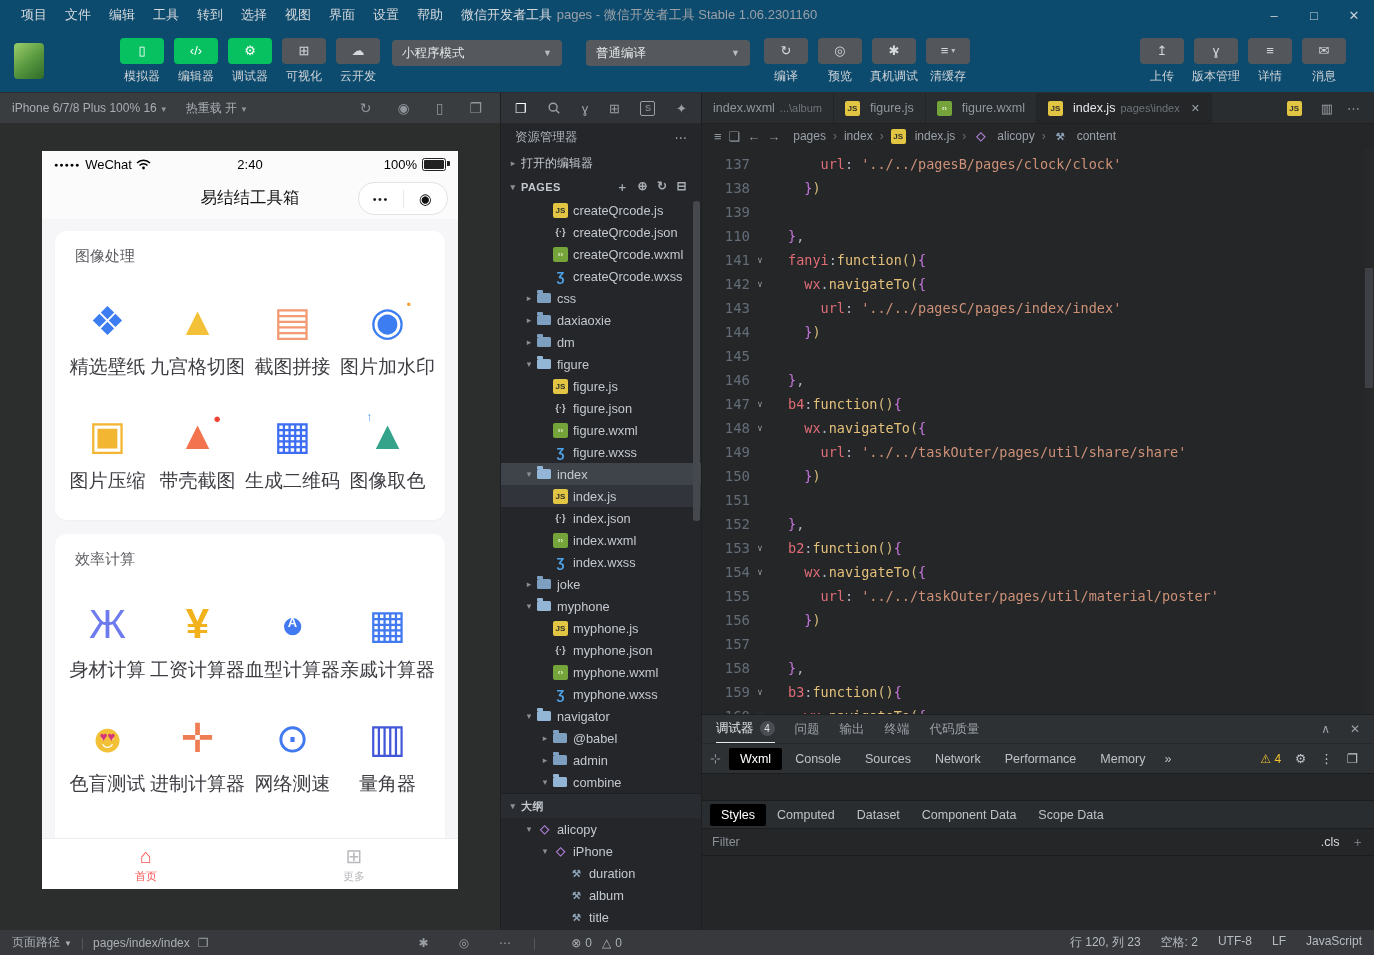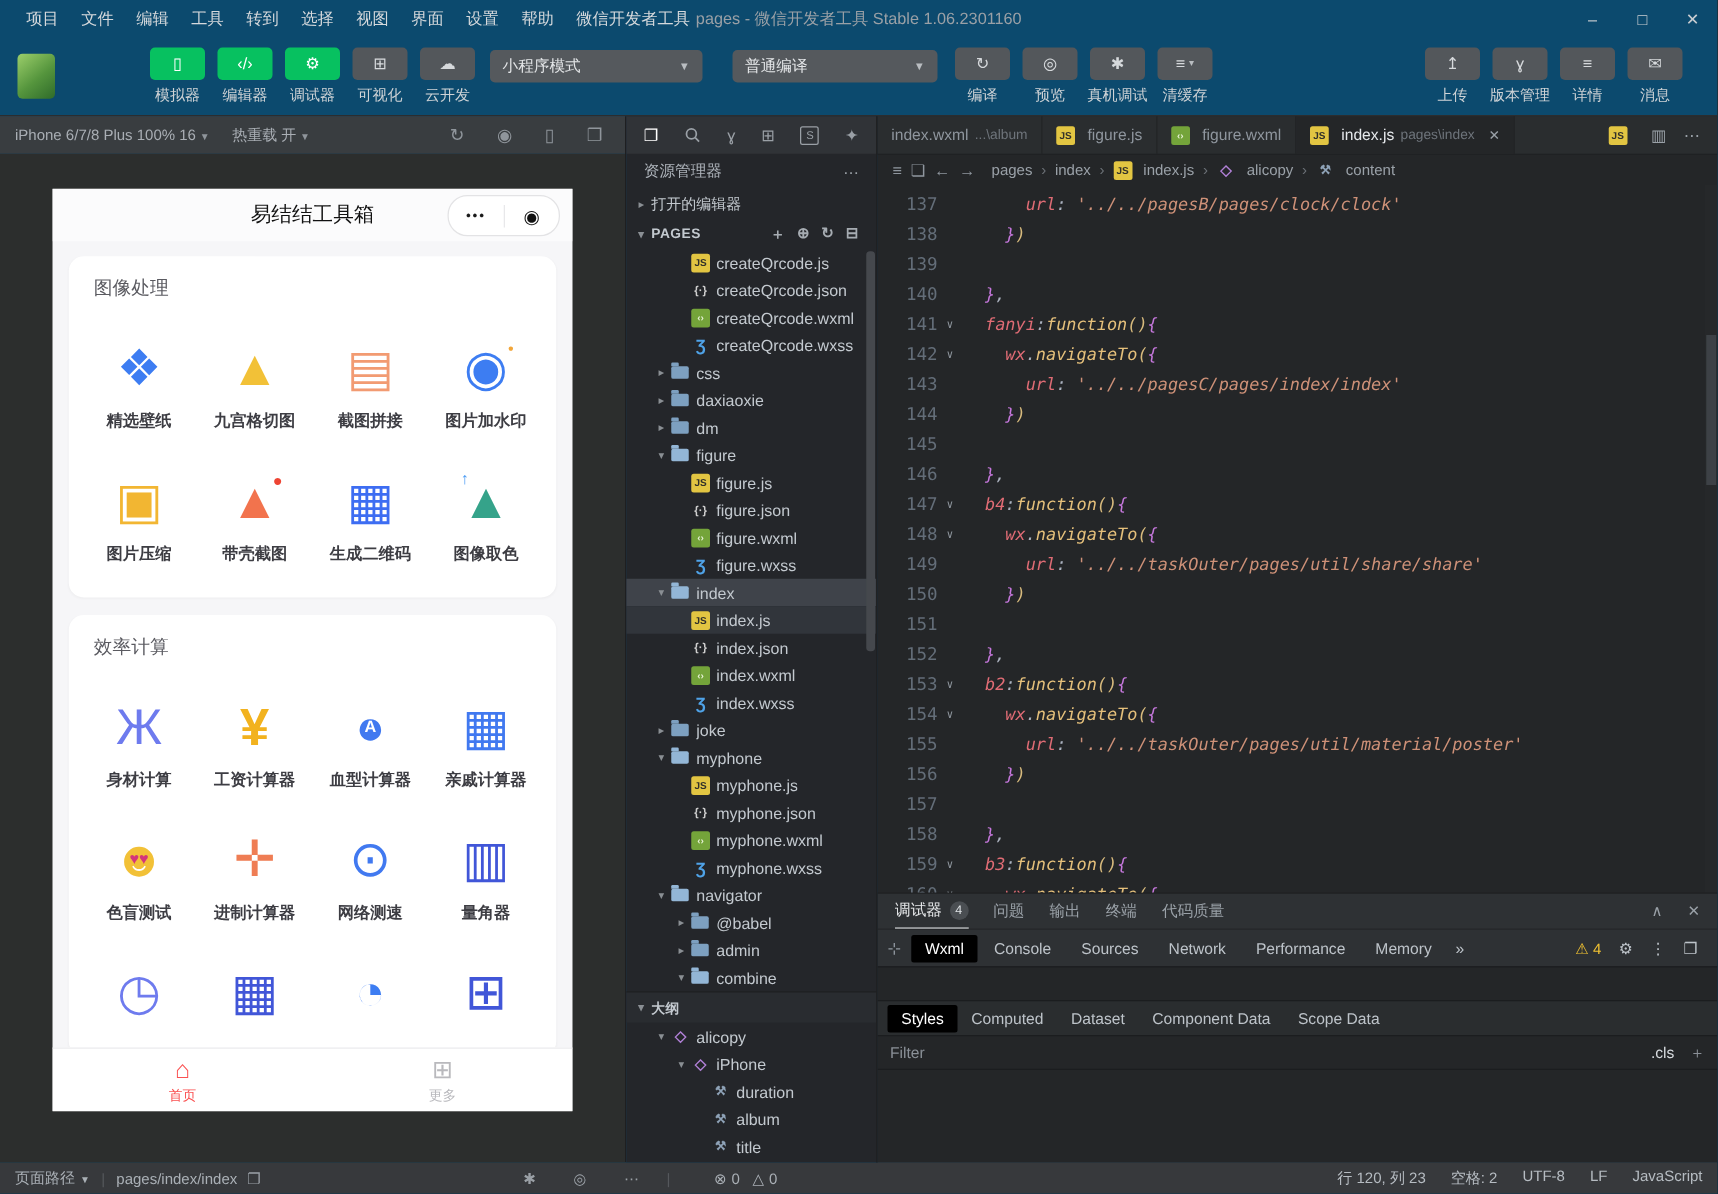--- a/index.html
+++ b/index.html
@@ -56,21 +56,21 @@
   .sec-title{font-size:15px;color:#5a5a60;padding-left:10px;}
   .grid{display:grid;grid-template-columns:repeat(4,1fr);row-gap:30px;margin-top:30px;}
   .gitem{text-align:center;}
   .gicon{height:50px;position:relative;display:flex;align-items:center;justify-content:center;}
   .glyph{font-size:40px;line-height:50px;}
   .glyph.b{font-weight:bold;font-size:42px;}
   .ovl{position:absolute;font-size:13px;line-height:13px;}
   .ovl.tr{top:2px;right:24px;}
   .ovl.tl{top:0px;left:26px;font-weight:bold;}
   .ovl.c{top:50%;left:50%;transform:translate(-50%,-58%);font-weight:bold;}
-  .glabel{font-size:13px;color:#3d3d43;margin-top:8px;white-space:nowrap;font-weight:bold;}
+  .glabel{font-size:19px;color:#3d3d43;margin-top:8px;white-space:nowrap;}
   .p-tabbar{height:50px;background:#fff;border-top:1px solid #ececee;display:flex;flex:none;}
   .tabbar-item{flex:1;display:flex;flex-direction:column;align-items:center;justify-content:center;}
   .tb-ic{font-size:20px;line-height:22px;}
   .tb-lb{font-size:11px;margin-top:2px;}
   
   .explorer{width:200px;flex:none;background:#24262a;border-right:1px solid #1e1f21;display:flex;flex-direction:column;
             position:relative;overflow:hidden;}
   .activity-row{height:30px;background:#303337;display:flex;align-items:center;justify-content:space-between;
                 padding:0 14px;flex:none;}
   .act-ic{color:#9aa0a6;font-size:13px;display:flex;align-items:center;}
@@ -111,21 +111,21 @@
   .tab-actions{margin-left:auto;display:flex;align-items:center;gap:14px;padding:0 14px;color:#9aa1a8;font-size:13px;}
   .breadcrumb{height:24px;display:flex;align-items:center;gap:7px;padding:0 12px;font-size:12px;color:#9aa1a8;flex:none;}
   .bsep{color:#6b7076;}
   .bitem{display:flex;align-items:center;gap:4px;}
   .bc-ic{color:#8f969e;font-size:13px;}
   
   .code{flex:1;position:relative;font-family:"DejaVu Sans Mono",monospace;font-size:13.5px;overflow:hidden;padding-top:4px;}
   .cline{display:flex;height:24px;line-height:24px;white-space:pre;}
   .ln{width:48px;flex:none;text-align:right;color:#636d78;font-size:14px;}
   .fld{width:20px;flex:none;text-align:center;color:#8f969e;font-size:9px;}
-  .ctx{margin-left:18px;font-style:italic;}
+  .ctx{margin-left:18px;}
   .tk-pl,.tk-pu{color:#abb2bf;}
   .tk-nm,.tk-pr{color:#e06c75;}
   .tk-kw{color:#e5c07b;}
   .tk-st{color:#ce9178;}
   .tk-br{color:#c678dd;}
   .tk-pa{color:#d7ba7d;}
   .ed-scroll{position:absolute;right:0;top:0;width:10px;height:100%;background:#26282a;}
   .ed-scroll i{position:absolute;left:1px;width:8px;top:120px;height:120px;background:#3d4146;display:block;}
   
   .debugger{height:215px;flex:none;border-top:1px solid #1e1f21;display:flex;flex-direction:column;font-size:12.5px;}
@@ -267,20 +267,36 @@
           <span>热重载 开</span><span class="sim-caret">▼</span>
         </span>
         <span style="margin-left:auto"></span>
         <span class="sim-tb-ic">↻</span>
         <span class="sim-tb-ic">◉</span>
         <span class="sim-tb-ic">▯</span>
         <span class="sim-tb-ic" style="margin-right:6px">❐</span>
       </div>
       <div class="sim-stage">
         <div class="phone">
+          <div class="p-status">
+            <span class="p-dots">●●●●●</span>
+            <span>WeChat</span>
+            <svg width="15" height="11" viewBox="0 0 15 11" style="margin-left:4px">
+              <path d="M1 4 A9 9 0 0 1 14 4" fill="none" stroke="#000" stroke-width="1.4"></path>
+              <path d="M3.5 6.5 A5.5 5.5 0 0 1 11.5 6.5" fill="none" stroke="#000" stroke-width="1.4"></path>
+              <circle cx="7.5" cy="9" r="1.4" fill="#000"></circle>
+            </svg>
+            <span class="p-time">2:40</span>
+            <span class="p-right">
+              <span>100%</span>
+              <span class="batt">
+                  <i></i>
+                </span>
+            </span>
+          </div>
           <div class="p-nav">
             <span>易结结工具箱</span>
             <span class="capsule">
               <span class="cap-dots">•••</span>
               <span class="cap-div"></span>
               <span class="cap-o">◉</span>
             </span>
           </div>
           <div class="p-content" id="phone-content">
               <div class="card">
@@ -690,21 +706,21 @@
               <span class="ficon fi-wrench">⚒</span>
               <span>content</span>
             </span>
           </span>
       </div>
       <div class="code">
         <div id="codelines">
             <div class="cline"><span class="ln">137</span><span class="fld"></span><span class="ctx"><span class="tk-pl">    </span><span class="tk-pr">url</span><span class="tk-pu">: </span><span class="tk-st">'../../pagesB/pages/clock/clock'</span></span></div>
             <div class="cline"><span class="ln">138</span><span class="fld"></span><span class="ctx"><span class="tk-pl">  </span><span class="tk-br">}</span><span class="tk-pa">)</span></span></div>
             <div class="cline"><span class="ln">139</span><span class="fld"></span><span class="ctx"></span></div>
-            <div class="cline"><span class="ln">140</span><span class="fld"></span><span class="ctx"><span class="tk-br">}</span><span class="tk-pu">,</span></span></div>
+            <div class="cline"><span class="ln">110</span><span class="fld"></span><span class="ctx"><span class="tk-br">}</span><span class="tk-pu">,</span></span></div>
             <div class="cline"><span class="ln">141</span><span class="fld">∨</span><span class="ctx"><span class="tk-nm">fanyi</span><span class="tk-pu">:</span><span class="tk-kw">function</span><span class="tk-pa">()</span><span class="tk-br">{</span></span></div>
             <div class="cline"><span class="ln">142</span><span class="fld">∨</span><span class="ctx"><span class="tk-pl">  </span><span class="tk-nm">wx</span><span class="tk-pu">.</span><span class="tk-kw">navigateTo</span><span class="tk-pa">(</span><span class="tk-br">{</span></span></div>
             <div class="cline"><span class="ln">143</span><span class="fld"></span><span class="ctx"><span class="tk-pl">    </span><span class="tk-pr">url</span><span class="tk-pu">: </span><span class="tk-st">'../../pagesC/pages/index/index'</span></span></div>
             <div class="cline"><span class="ln">144</span><span class="fld"></span><span class="ctx"><span class="tk-pl">  </span><span class="tk-br">}</span><span class="tk-pa">)</span></span></div>
             <div class="cline"><span class="ln">145</span><span class="fld"></span><span class="ctx"></span></div>
             <div class="cline"><span class="ln">146</span><span class="fld"></span><span class="ctx"><span class="tk-br">}</span><span class="tk-pu">,</span></span></div>
             <div class="cline"><span class="ln">147</span><span class="fld">∨</span><span class="ctx"><span class="tk-nm">b4</span><span class="tk-pu">:</span><span class="tk-kw">function</span><span class="tk-pa">()</span><span class="tk-br">{</span></span></div>
             <div class="cline"><span class="ln">148</span><span class="fld">∨</span><span class="ctx"><span class="tk-pl">  </span><span class="tk-nm">wx</span><span class="tk-pu">.</span><span class="tk-kw">navigateTo</span><span class="tk-pa">(</span><span class="tk-br">{</span></span></div>
             <div class="cline"><span class="ln">149</span><span class="fld"></span><span class="ctx"><span class="tk-pl">    </span><span class="tk-pr">url</span><span class="tk-pu">: </span><span class="tk-st">'../../taskOuter/pages/util/share/share'</span></span></div>
             <div class="cline"><span class="ln">150</span><span class="fld"></span><span class="ctx"><span class="tk-pl">  </span><span class="tk-br">}</span><span class="tk-pa">)</span></span></div>

